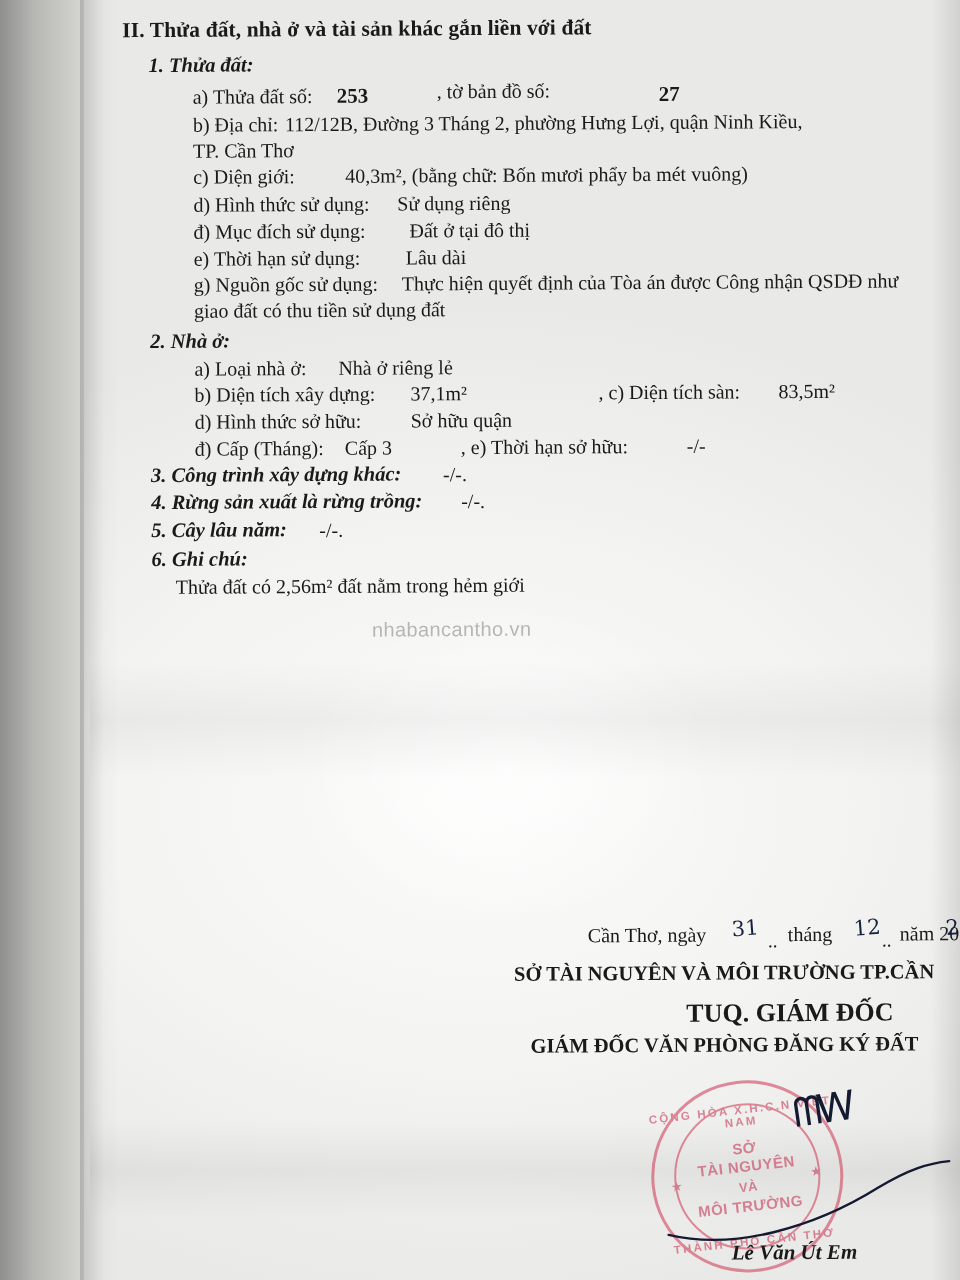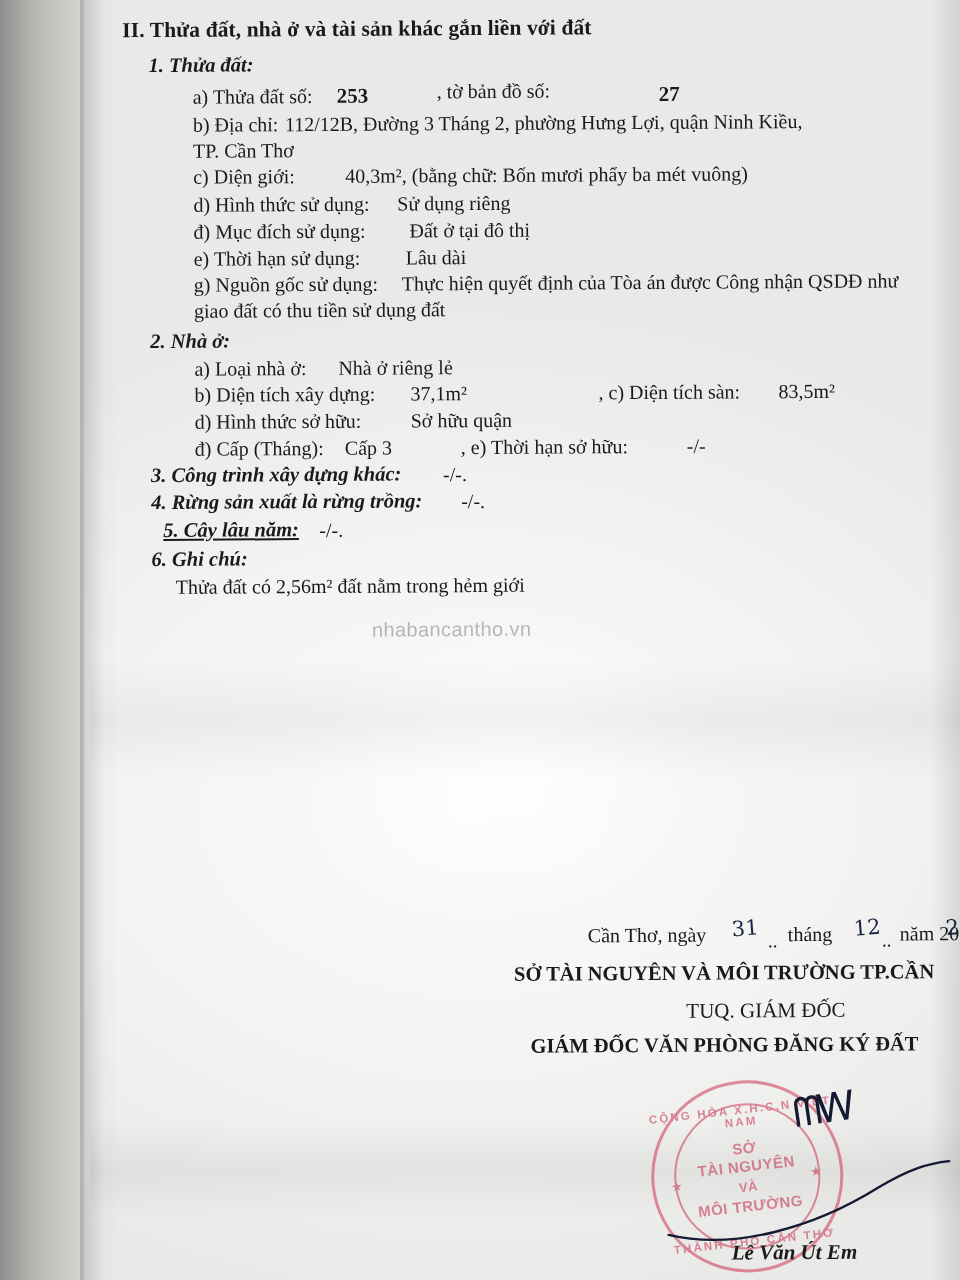--- a/index.html
+++ b/index.html
@@ -102,21 +102,21 @@
     letter-spacing: 0.4px;
   }
 
   
   .foot {
     position: absolute;
     font-family: "Liberation Serif", serif;
   }
   .foot.line1 { left: 586px; top: 925px; font-size: 20px; }
   .foot.line2 { left: 512px; top: 963px; font-size: 20.5px; font-weight: bold; }
-  .foot.line3 { left: 684px; top: 1000px; font-size: 21px; font-weight: normal; }
+  .foot.line3 { left: 684px; top: 1000px; font-size: 26px; font-weight: bold; }
   .foot.line4 { left: 528px; top: 1035px; font-size: 20.5px; font-weight: bold; }
 
   .hw-date {
     position: absolute;
     font-family: "DejaVu Serif", serif;
     font-size: 21px;
     color: #15213f;
     transform: rotate(-4deg);
   }
   .hw-dots {
@@ -262,21 +262,21 @@
     <div class="val" style="left:346px; top:436px;">Cấp 3</div>
     <div class="lbl" style="left:462px; top:436px;">, e) Thời hạn sở hữu:</div>
     <div class="val" style="left:688px; top:436px;">-/-</div>
 
     <div class="item-num" style="left:152px; top:462px;">3. Công trình xây dựng khác:</div>
     <div class="val" style="left:444px; top:463px;">-/-.</div>
 
     <div class="item-num" style="left:152px; top:489px;">4. Rừng sản xuất là rừng trồng:</div>
     <div class="val" style="left:462px; top:490px;">-/-.</div>
 
-    <div class="item-num" style="left:164px; top:517px;text-decoration:underline;">5. Cây lâu năm:</div>
+    <div class="item-num" style="left:152px; top:517px;">5. Cây lâu năm:</div>
     <div class="val" style="left:320px; top:518px;">-/-.</div>
 
     <div class="item-num" style="left:152px; top:546px;">6. Ghi chú:</div>
     <div class="val" style="left:176px; top:574px;">Thửa đất có 2,56m² đất nằm trong hẻm giới</div>
 
     <div id="watermark">nhabancantho.vn</div>
 
     <div class="foot line1">Cần Thơ, ngày</div>
     <div class="hw-date" style="left:730px; top:918px;">31</div>
     <div class="hw-dots" style="left:766px; top:932px;">..</div>

